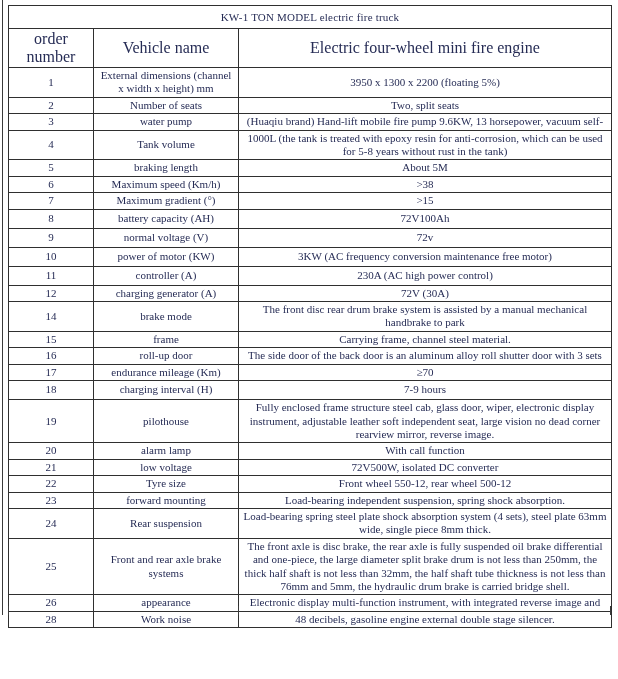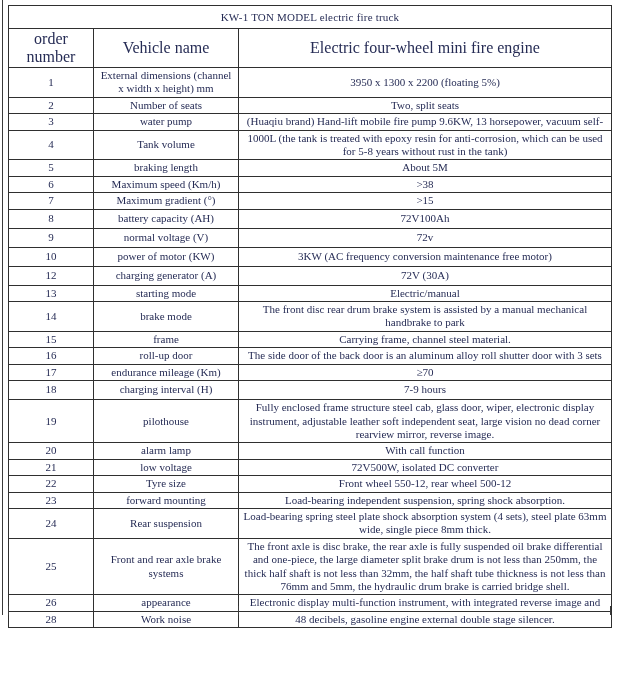--- a/index.html
+++ b/index.html
@@ -129,28 +129,28 @@
           <td>9</td>
           <td>normal voltage (V)</td>
           <td>72v</td>
         </tr>
         <tr>
           <td>10</td>
           <td>power of motor (KW)</td>
           <td>3KW (AC frequency conversion maintenance free motor)</td>
         </tr>
         <tr>
+          <td>11</td>
+          <td>controller (A)</td>
+          <td>230A (AC high power control)</td>
+        </tr>
+        <tr>
           <td>12</td>
           <td>charging generator (A)</td>
           <td>72V (30A)</td>
-        </tr>
-        <tr>
-          <td>13</td>
-          <td>starting mode</td>
-          <td>Electric/manual</td>
         </tr>
         <tr>
           <td>14</td>
           <td>brake mode</td>
           <td>The front disc rear drum brake system is assisted by a manual mechanical handbrake to park</td>
         </tr>
         <tr>
           <td>15</td>
           <td>frame</td>
           <td>Carrying frame, channel steel material.</td>

